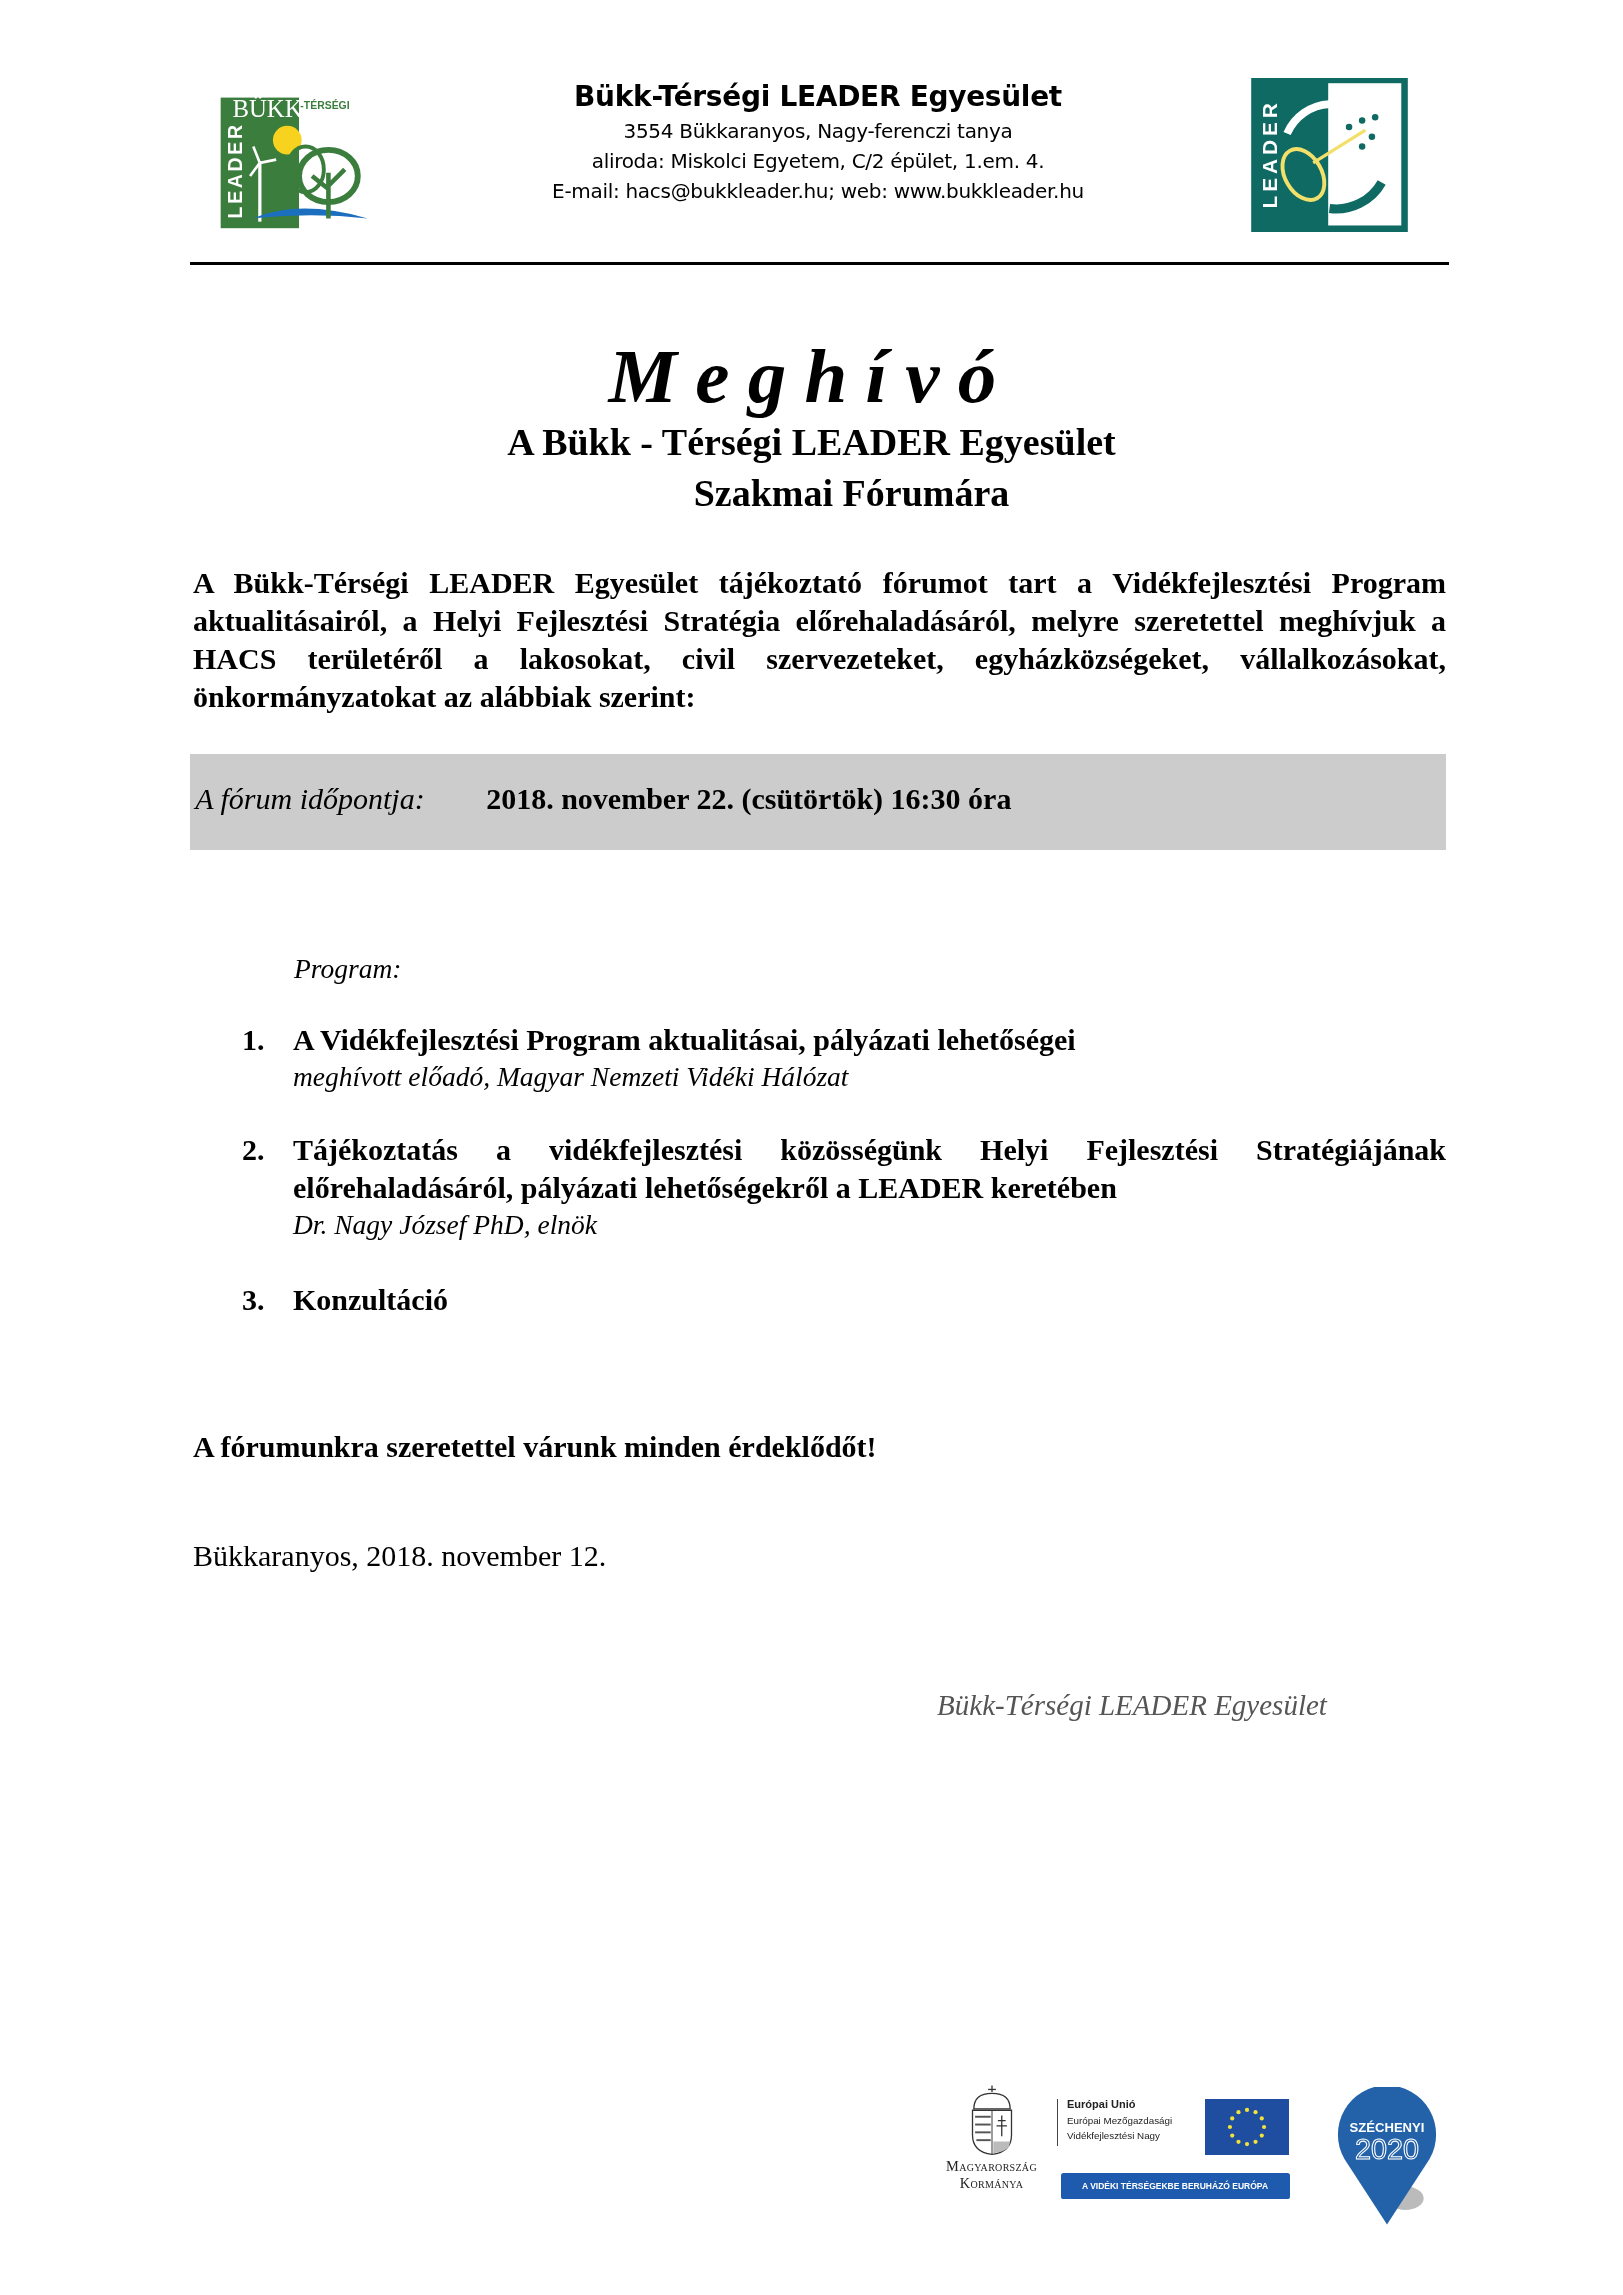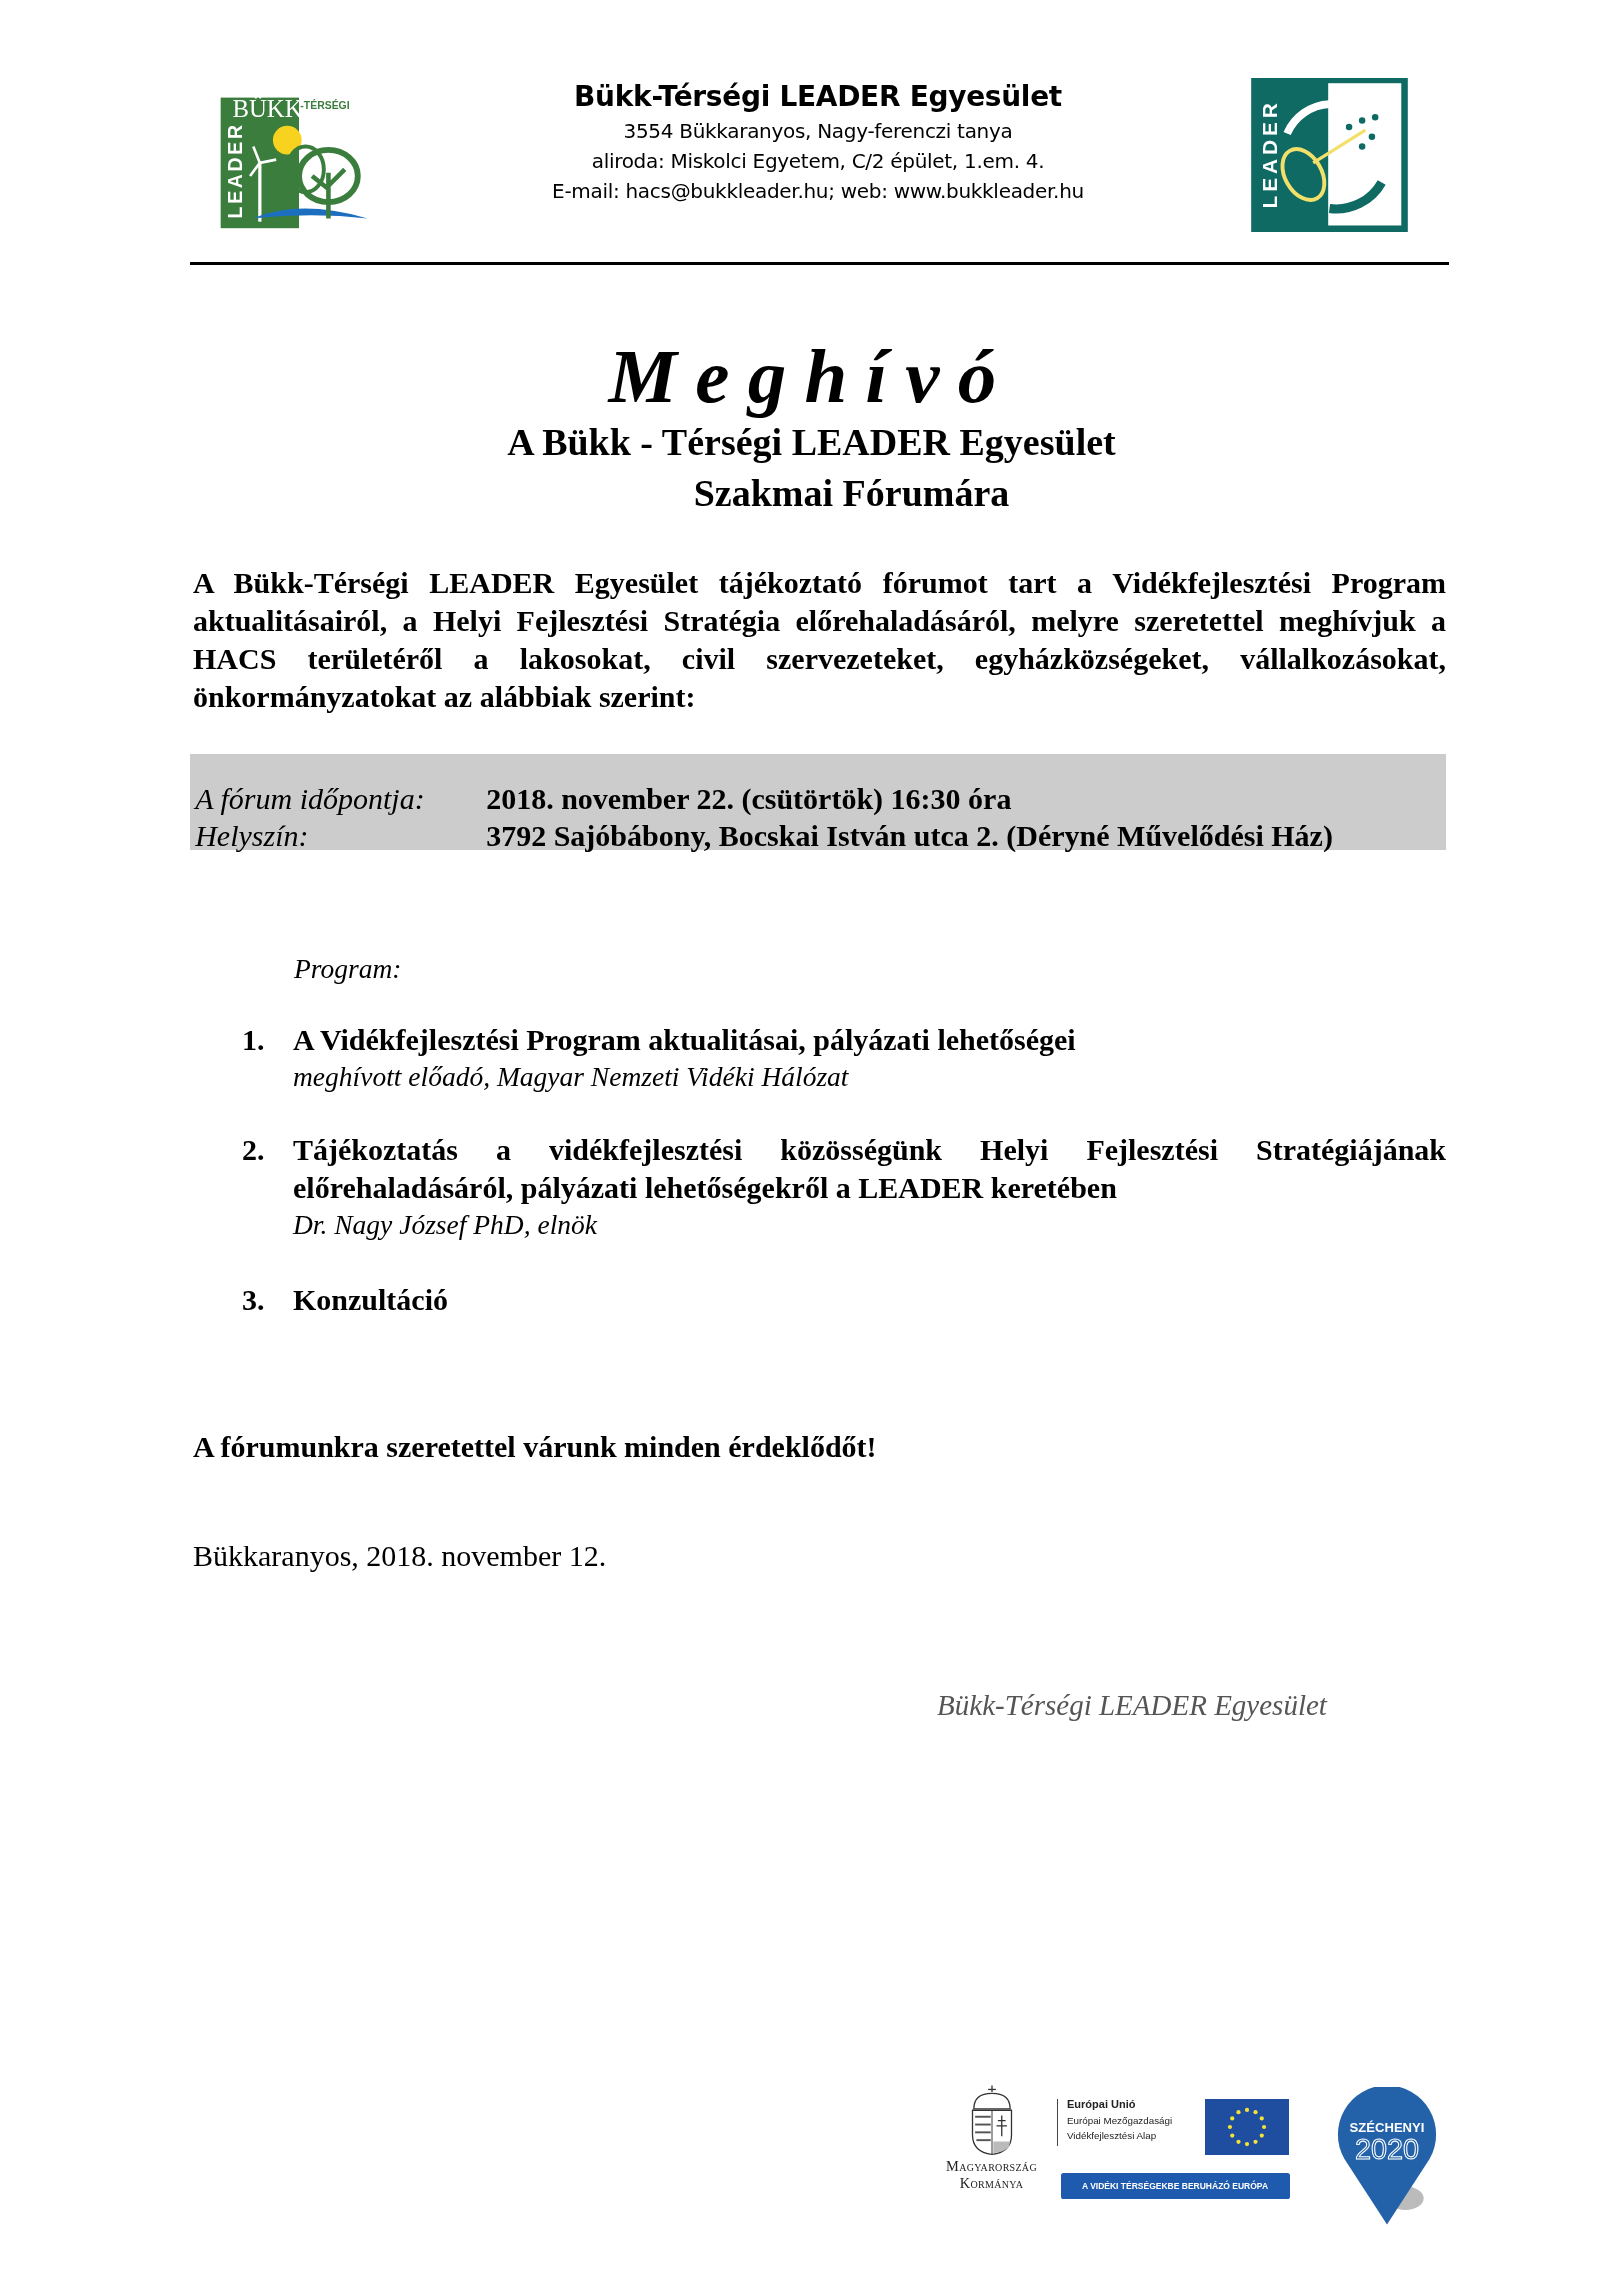--- a/index.html
+++ b/index.html
@@ -107,23 +107,20 @@
 
 <div class="title title-main">Meghívó</div>
 <div class="title title-sub1">A Bükk - Térségi LEADER Egyesület</div>
 <div class="title title-sub2">Szakmai Fórumára</div>
 
 <div class="intro">A Bükk-Térségi LEADER Egyesület tájékoztató fórumot tart a Vidékfejlesztési Program aktualitásairól, a Helyi Fejlesztési Stratégia előrehaladásáról, melyre szeretettel meghívjuk a HACS területéről a lakosokat, civil szervezeteket, egyházközségeket, vállalkozásokat, önkormányzatokat az alábbiak szerint:</div>
 
 <div class="info-box">
   <div class="info-row r1">
     <span class="label">A fórum időpontja:</span><span class="value">2018. november 22. (csütörtök) 16:30 óra</span>
-  </div>
-  <div class="info-row r2">
-    <span class="label">Helyszín:</span><span class="value">3792 Sajóbábony, Bocskai István utca 2. (Déryné Művelődési Ház)</span>
   </div>
 </div>
 
 <div class="program-label">Program:</div>
 
 <div class="prog-item p1">
   <span class="prog-num">1.</span>
   <div class="prog-body">
     <div class="prog-title">A Vidékfejlesztési Program aktualitásai, pályázati lehetőségei</div>
     <div class="prog-sub">meghívott előadó, Magyar Nemzeti Vidéki Hálózat</div>
@@ -170,21 +167,21 @@
   </svg>
   <div class="gov-text">Magyarország</div>
   <div class="gov-text">Kormánya</div>
 </div>
 
 <div class="eu-block">
   <div class="eu-divider"></div>
   <div class="eu-text">
     <div class="eu-title">Európai Unió</div>
     <div class="eu-line">Európai Mezőgazdasági</div>
-    <div class="eu-line">Vidékfejlesztési Alap</div>
+    <div class="eu-line">Vidékfejlesztési Nagy</div>
   </div>
   <svg class="eu-flag" viewBox="0 0 128 85">
     <rect width="128" height="85" fill="#1f4ea1"></rect>
     <g id="stars" fill="#f4e13a">
         <circle cx="90" cy="42.5" r="3.2"></circle>
         <circle cx="86.51666049839541" cy="55.5" r="3.2"></circle>
         <circle cx="77" cy="65.0166604983954" r="3.2"></circle>
         <circle cx="64" cy="68.5" r="3.2"></circle>
         <circle cx="51.00000000000001" cy="65.01666049839541" r="3.2"></circle>
         <circle cx="41.48333950160459" cy="55.5" r="3.2"></circle>

